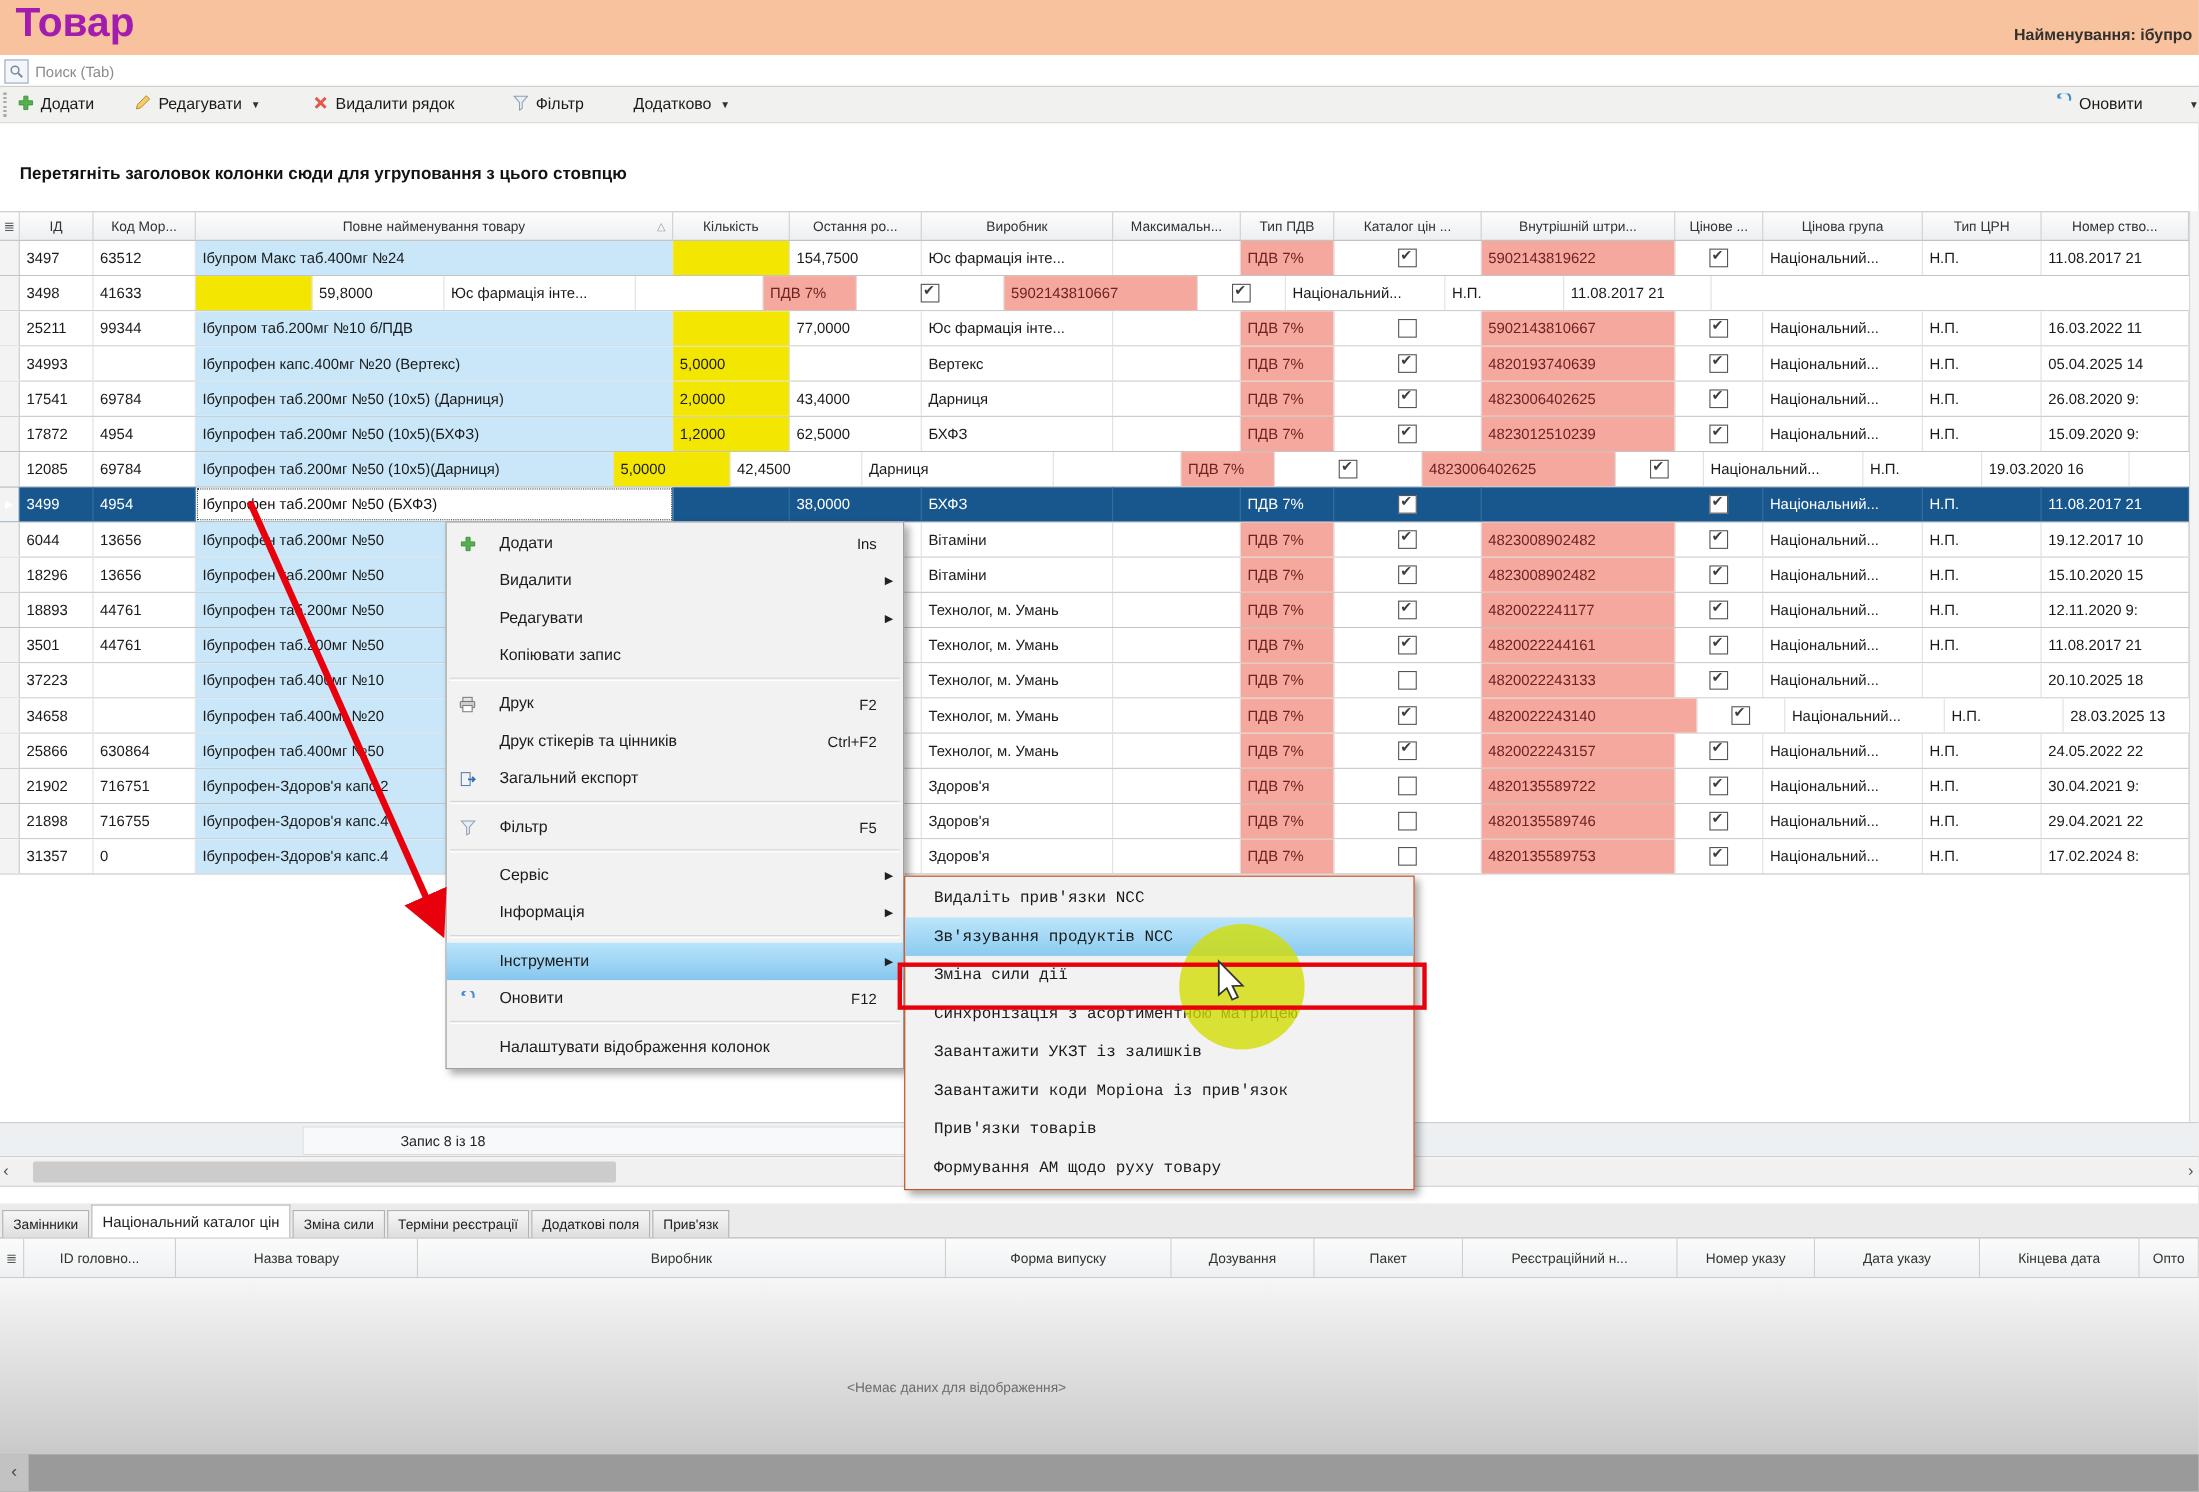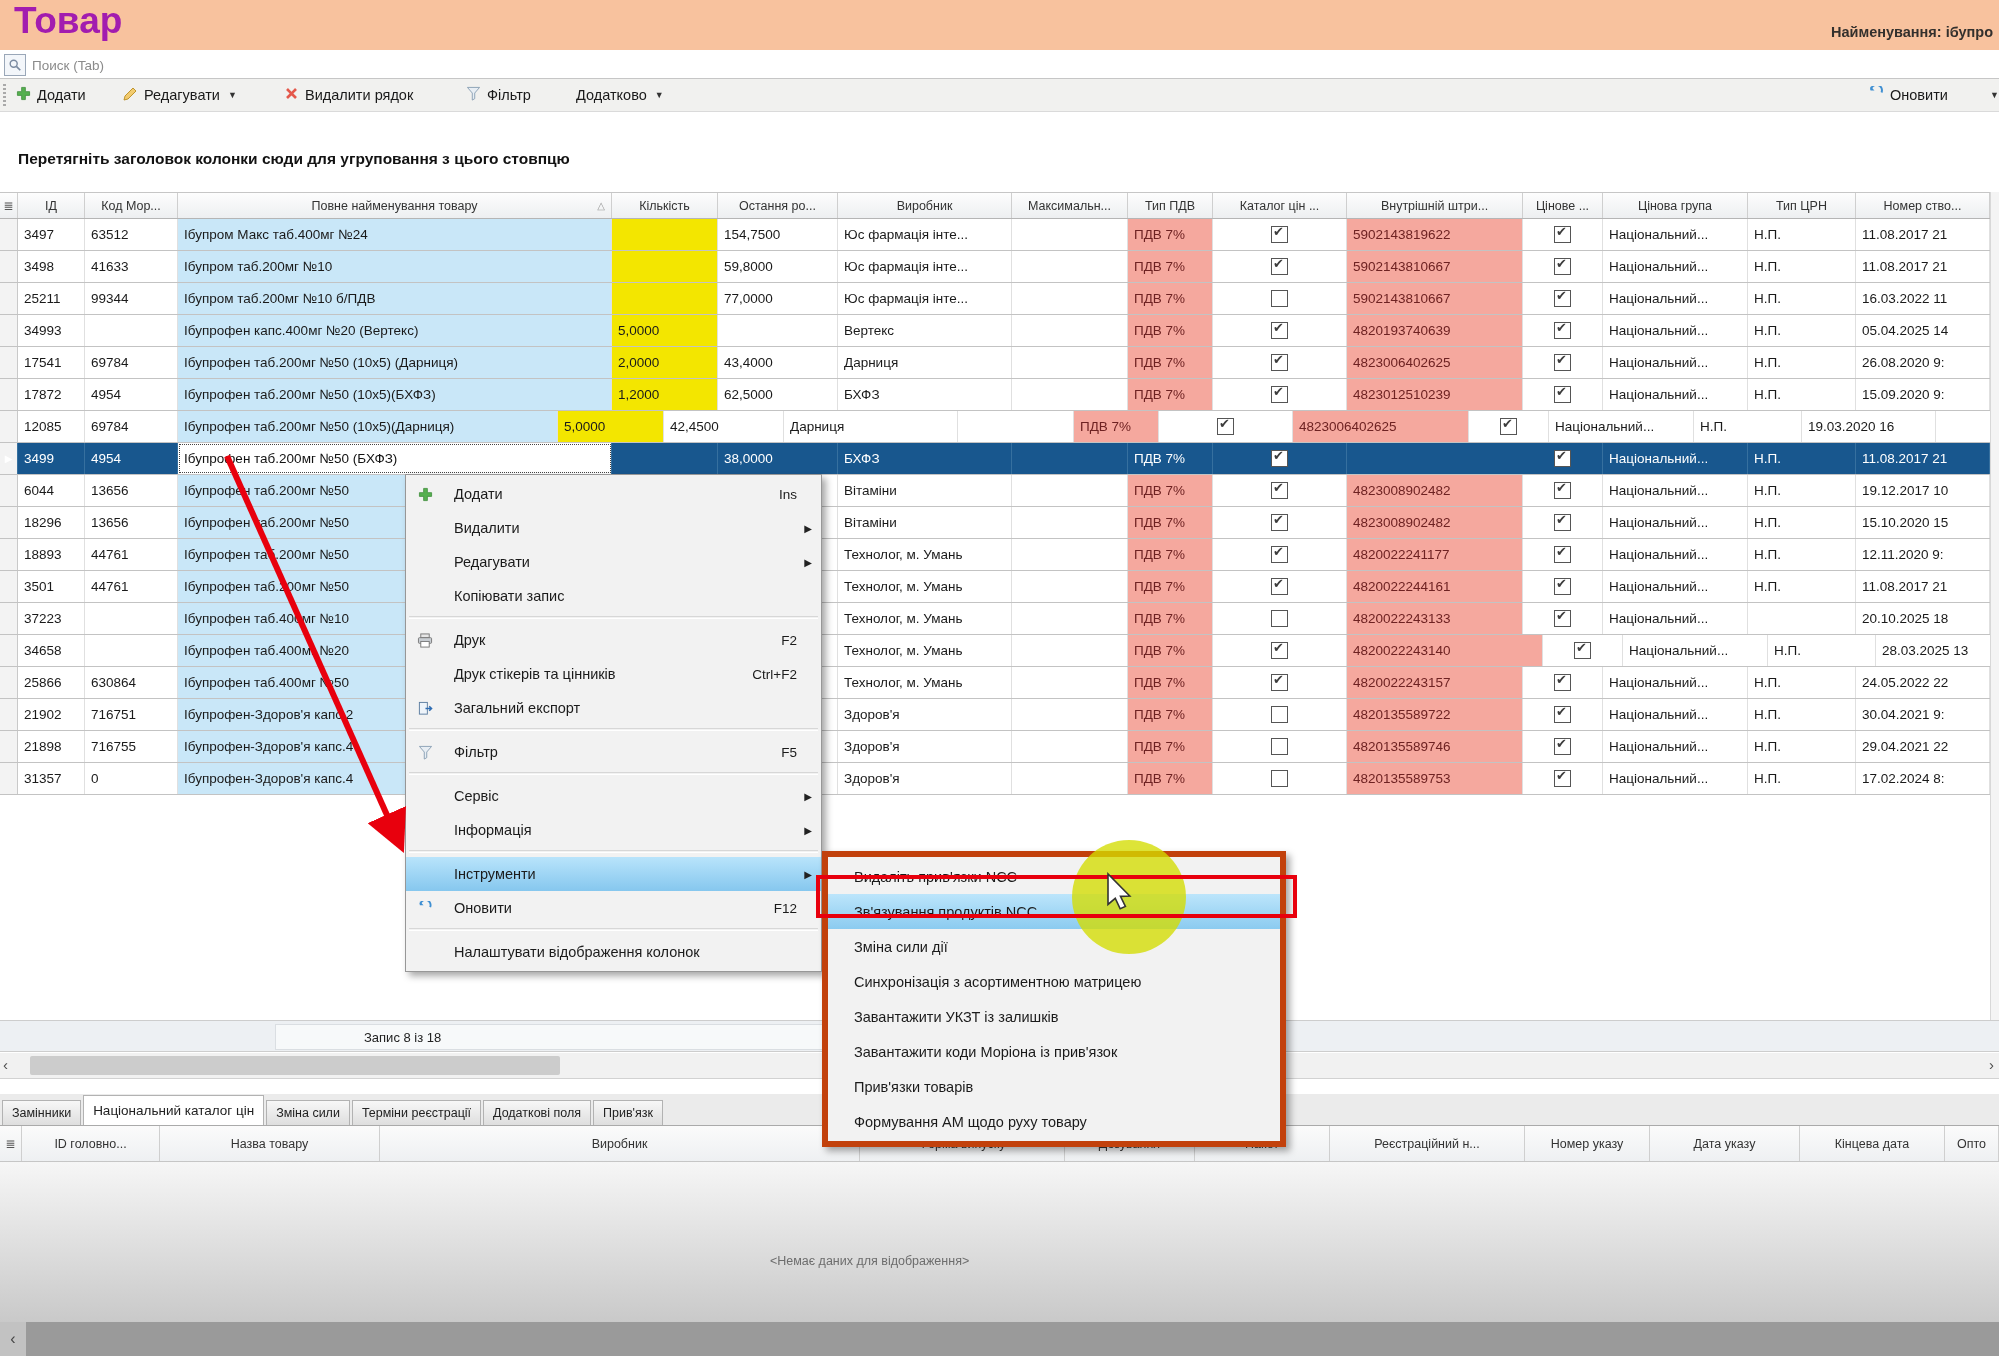--- a/index.html
+++ b/index.html
@@ -76,22 +76,22 @@
 
   
   .cmenu{position:absolute;left:405px;top:474px;width:417px;background:#f2f2f2;border:1px solid #979797;
      box-shadow:4px 4px 7px rgba(0,0,0,.35);padding:2px 0;z-index:20;box-sizing:border-box;}
   .mi{position:relative;height:34px;display:flex;align-items:center;padding-left:48px;font-size:14.5px;color:#1b1b1b;cursor:default;}
   .mi .ic{position:absolute;left:9px;top:50%;transform:translateY(-50%);width:20px;height:20px;display:flex;align-items:center;justify-content:center;}
   .mi .sc{position:absolute;right:24px;font-size:13.5px;color:#1b1b1b;}
   .mi .subarr{position:absolute;right:9px;font-size:10px;color:#222;}
   .mi.hl{background:linear-gradient(#b9e4fb,#86c7ee);}
   .msep{height:1px;margin:3px 3px 4px 3px;border-top:1px solid #d7d7d7;border-bottom:1px solid #ffffff;}
-  .smenu{position:absolute;left:822px;top:851px;width:464px;background:#f2f2f2;border:6px solid #c2410c;
-     box-shadow:4px 4px 7px rgba(0,0,0,.35);padding:2px 0;z-index:30;box-sizing:border-box;}
+  .smenu{position:absolute;left:822px;top:796px;width:464px;background:#f2f2f2;border:1px solid #c2410c;
+     box-shadow:4px 4px 7px rgba(0,0,0,.35);padding:2px 0;z-index:30;box-sizing:border-box;font-family:Liberation Mono, monospace;}
   .smi{height:35px;display:flex;align-items:center;padding-left:26px;font-size:14.5px;color:#1b1b1b;cursor:default;}
   .smi.hl{background:linear-gradient(#bce5fb,#8bcbf0);}
 
   
   .circle{position:absolute;left:1072px;top:840px;width:114px;height:114px;border-radius:50%;
      background:rgba(212,220,0,.78);z-index:31;pointer-events:none;}
   .redbox{position:absolute;left:816px;top:875px;width:481px;height:43px;border:4px solid #e8000d;box-sizing:border-box;z-index:32;pointer-events:none;}
   .overlay-svg{position:absolute;left:0;top:0;width:1999px;height:1356px;z-index:40;pointer-events:none;}
 </style>
 </head>
@@ -226,21 +226,20 @@
           <span class="cb on"></span>
         </div>
         <div class="cell " style="width: 145px;">Національний...</div>
         <div class="cell " style="width: 108px;">Н.П.</div>
         <div class="cell " style="width: 134px;">11.08.2017 21</div>
       </div>
       <div class="grow">
         <div class="cell c-ind" style="width: 18px;"></div>
         <div class="cell " style="width: 67px;">3498</div>
         <div class="cell " style="width: 93px;">41633</div>
-        <div class="cell c-name" style="width: 434px;">Ібупром таб.200мг №10</div>
         <div class="cell c-qty" style="width: 106px;"></div>
         <div class="cell " style="width: 120px;">59,8000</div>
         <div class="cell " style="width: 174px;">Юс фармація інте...</div>
         <div class="cell " style="width: 116px;"></div>
         <div class="cell c-vat" style="width: 85px;">ПДВ 7%</div>
         <div class="cell center" style="width: 134px;">
           <span class="cb on"></span>
         </div>
         <div class="cell c-bar" style="width: 176px;">5902143810667</div>
         <div class="cell center" style="width: 80px;">

